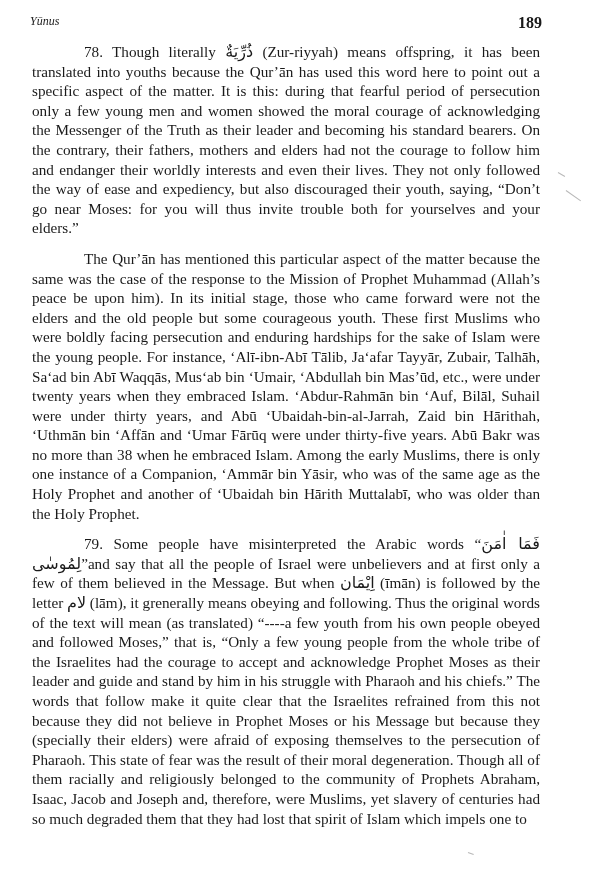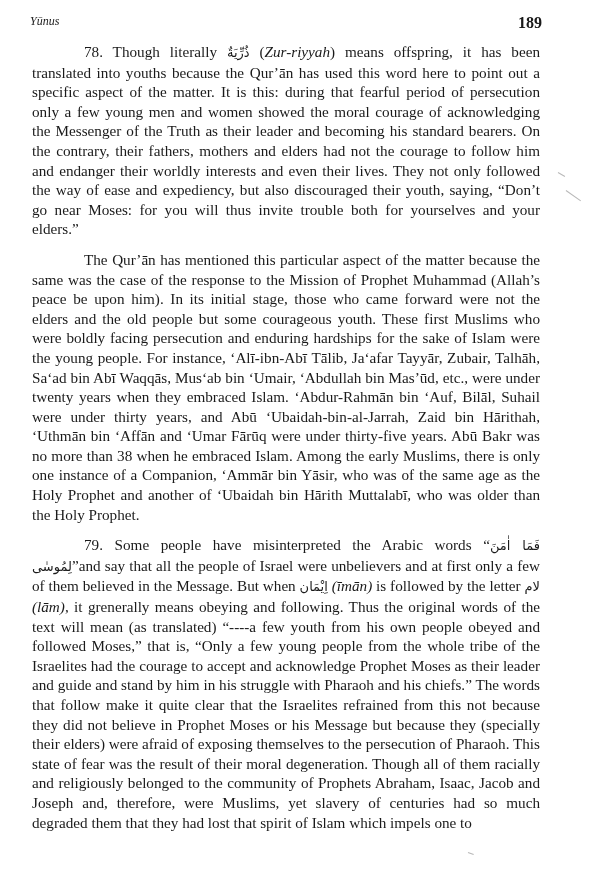--- a/index.html
+++ b/index.html
@@ -20,22 +20,22 @@
   .page-number {
     position: absolute; right: 0; top: 0; font-weight: bold; font-size: 16px;
   }
   .body-text {
     position: absolute; left: 32px; top: 42px; width: 508px;
     font-size: 15.2px; line-height: 19.6px; text-align: justify;
   }
   .para { margin: 0; }
   .para.indent { text-indent: 52px; }
   .gap-after { margin-bottom: 11px; }
-  .ar { font-family: "DejaVu Sans", sans-serif; font-size: 13px; direction: rtl; unicode-bidi: isolate; }
-  .it { font-style: italic; }
+  .ar { font-family: "DejaVu Sans", sans-serif; font-size: 16px; direction: rtl; unicode-bidi: isolate; }
+  .it { }
   .mark {
     position: absolute; background: #b8b8b8; height: 1px; transform-origin: left center;
   }
 </style>
 </head>
 <body>
 
 <div class="page">
 
   <div class="header">

